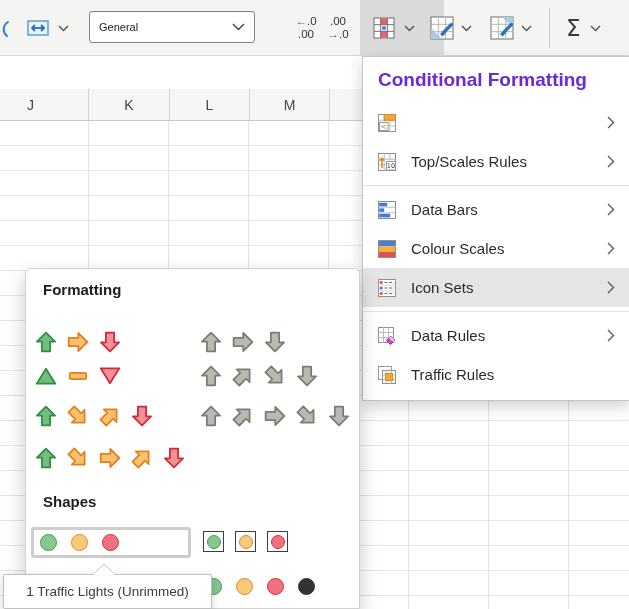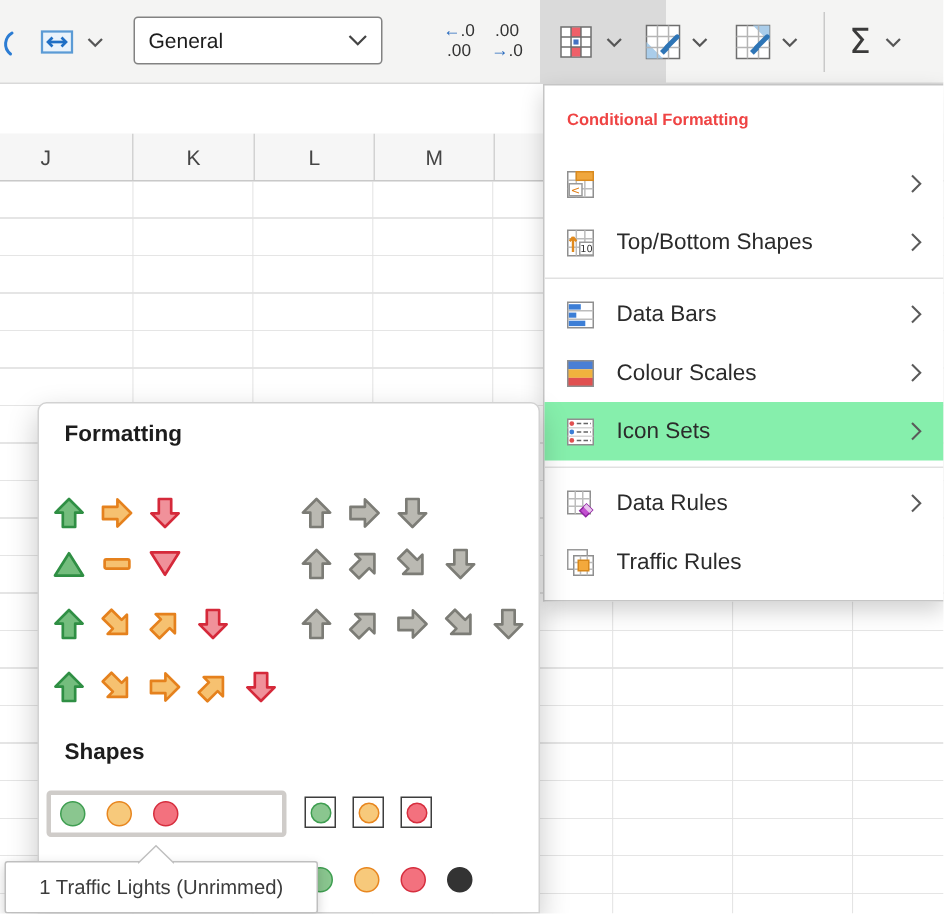--- a/index.html
+++ b/index.html
@@ -5,21 +5,21 @@
   html,body{margin:0;padding:0;overflow:hidden;}
   body{width:629px;height:609px;position:relative;background:#fff;
        font-family:"Liberation Sans",sans-serif;-webkit-font-smoothing:antialiased;}
   svg{display:block;}
 
   
   .toolbar{position:absolute;left:0;top:0;width:629px;height:56px;background:#f4f4f3;
            border-bottom:1px solid #d9d9d9;z-index:4;box-sizing:border-box;}
   .tbabs{position:absolute;display:flex;align-items:center;}
   .nf{left:89px;top:11px;width:166px;height:32px;background:#fff;border:1px solid #828282;
-      border-radius:3px;padding:0 9px;font-size:14px;color:#1c1c1c;box-sizing:border-box;cursor:default;}
+      border-radius:3px;padding:0 9px;font-size:11px;color:#1c1c1c;box-sizing:border-box;cursor:default;}
   .nf .chev{margin-left:auto;}
   .decbtn{top:9px;width:32px;height:38px;display:flex;flex-direction:column;align-items:center;
           justify-content:center;font-size:11.5px;line-height:13px;color:#333;}
   .blue{color:#2b6cbf;}
   .cfbtn{left:360px;top:0;width:84px;height:56px;background:#dadada;padding-left:13px;gap:9px;box-sizing:border-box;}
   .brushbtn{top:10px;height:36px;gap:7px;}
   .sepv{position:absolute;left:549px;top:8px;width:1px;height:40px;background:#c9c9c9;}
   .sigmabtn{left:558px;top:8px;height:40px;gap:9px;padding-left:8px;}
   .sigma-glyph{font-size:23px;color:#3a3a3a;font-family:"DejaVu Sans",sans-serif;}
 
@@ -32,24 +32,24 @@
   .grid{position:absolute;left:0;top:121px;width:629px;height:488px;background-color:#fff;
         background-image:
           repeating-linear-gradient(to right, transparent 0px, transparent 79px, #e2e2e2 79px, #e2e2e2 80px),
           repeating-linear-gradient(to bottom, transparent 0px, transparent 24px, #e5e5e5 24px, #e5e5e5 25px);
         background-position:9px 0,0 0;}
 
   
   .menu{position:absolute;left:362px;top:56px;width:267px;height:345px;background:#fff;
         border:1px solid #c5c5c5;border-right:none;box-shadow:0 6px 14px rgba(0,0,0,.18);
         z-index:6;box-sizing:border-box;padding-top:8px;}
-  .menu-title{height:30px;line-height:30px;padding-left:15px;font-weight:bold;font-size:11px;
-              color:#ef4444;margin-bottom:8px;}
+  .menu-title{height:30px;line-height:30px;padding-left:15px;font-weight:bold;font-size:19px;
+              color:#6d28d9;margin-bottom:8px;}
   .menu-item{height:39px;display:flex;align-items:center;padding:0 14px;font-size:15px;color:#2b2b2b;cursor:default;}
-  .menu-item.hl{background:#86efac;}
+  .menu-item.hl{background:#e5e5e5;}
   .mi-icon{width:20px;height:20px;margin-right:14px;flex:0 0 auto;}
   .mi-label{white-space:nowrap;}
   .mi-chev{margin-left:auto;}
   .menu-sep{height:9px;display:flex;align-items:center;}
   .menu-sep::after{content:"";display:block;width:100%;height:1px;background:#e1e1e1;}
 
   
   .panel{position:absolute;left:25px;top:268px;width:335px;height:341px;background:#fff;
          border:1px solid #d2d2d2;border-radius:6px 6px 0 0;box-shadow:0 8px 20px rgba(0,0,0,.22);
          z-index:7;box-sizing:border-box;}
@@ -212,21 +212,21 @@
       <div class="menu-item">
         <span class="mi-icon">
           <svg width="20" height="20" viewBox="0 0 20 20">
             <rect x="1.5" y="1.5" width="17" height="17" fill="#fff" stroke="#8f8f8f"></rect>
             <path d="M1.5 7.2 H18.5 M1.5 12.9 H18.5 M7.2 1.5 V18.5 M12.9 1.5 V18.5" stroke="#bcbcbc" fill="none"></path>
             <path d="M5 16 V6 M5 6 l-2.2 2.8 M5 6 l2.2 2.8" stroke="#e08a1e" stroke-width="1.6" fill="none"></path>
             <rect x="9.5" y="9.5" width="9" height="8.5" fill="#fff" stroke="#9a9a9a"></rect>
             <text x="14" y="16" font-size="6.5" fill="#333" text-anchor="middle" font-family="DejaVu Sans">10</text>
           </svg>
         </span>
-        <span class="mi-label">Top/Bottom Shapes</span>
+        <span class="mi-label">Top/Scales Rules</span>
         <span class="mi-chev">
           <svg width="8" height="13" viewBox="0 0 8 13">
             <polyline points="1,1 6.5,6.5 1,12" fill="none" stroke="#5a5a5a" stroke-width="1.4"></polyline>
           </svg>
         </span>
       </div>
       <div class="menu-sep"></div>
       <div class="menu-item">
         <span class="mi-icon">
           <svg width="20" height="20" viewBox="0 0 20 20">

